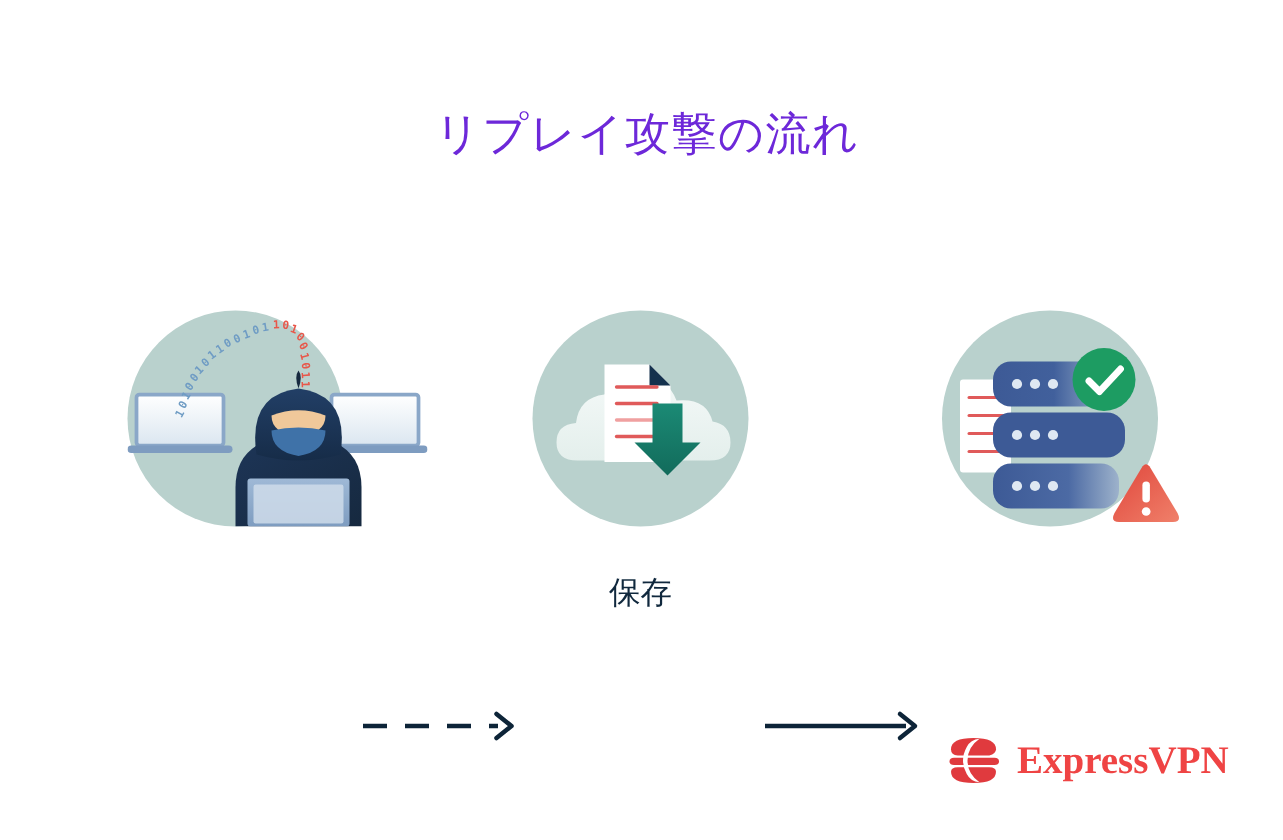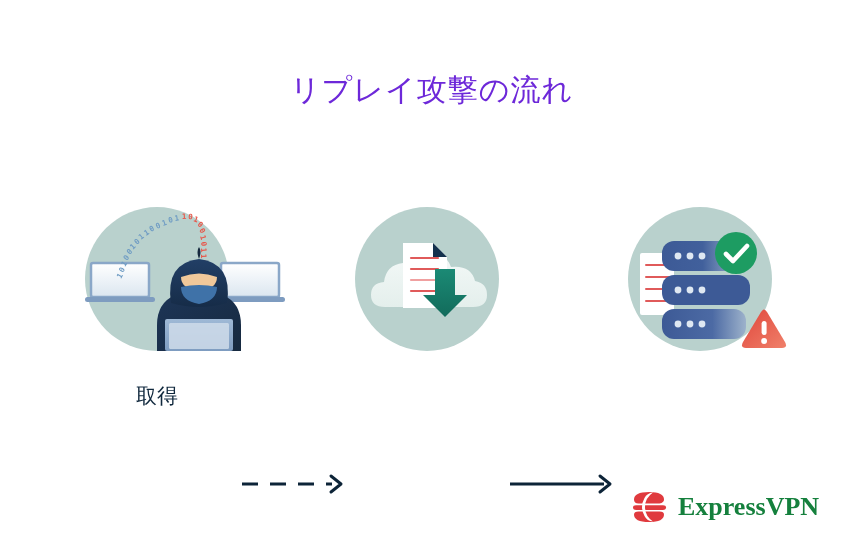--- a/index.html
+++ b/index.html
@@ -101,21 +101,21 @@
   }
   .logo-mark {
     width: 38px;
     height: 34px;
     flex: none;
   }
   .logo-text {
     font-family: "Liberation Serif", "DejaVu Serif", serif;
     font-size: 26px;
     font-weight: 700;
-    color: #15803d;
+    color: #ef4444;
     letter-spacing: 0px;
     line-height: 30px;
     white-space: nowrap;
   }
 </style>
 </head>
 <body>
 
 <div class="page-title">リプレイ攻撃の流れ</div>
 
@@ -196,21 +196,20 @@
 
           <path d="M68 70 Q86 63 104 70 Q104 82 86 84 Q68 82 68 70 Z" fill="#f0c89a"></path>
 
           <path d="M68 80 Q86 76 104 80 Q104 94 86 97 Q68 94 68 80 Z" fill="#3f72a8"></path>
 
           <rect x="52" y="112" width="68" height="32" rx="2" fill="url(#lapBodyG)"></rect>
           <rect x="56" y="116" width="60" height="26" rx="1.5" fill="#cfdcea" opacity="0.85"></rect>
         </g>
       </svg>
     </div>
-    <div class="step-label">取得</div>
   </div>
 
   <div class="step s1">
     <div class="circle"></div>
     <div class="art">
       <svg width="144" height="144" viewBox="0 0 144 144" xmlns="http://www.w3.org/2000/svg">
         <defs>
           <linearGradient id="cloudG" x1="0" y1="0" x2="0" y2="1">
             <stop offset="0%" stop-color="#f4f9f8"></stop>
             <stop offset="100%" stop-color="#e4efec"></stop>
@@ -235,20 +234,21 @@
             <line x1="56" y1="73" x2="83" y2="73" stroke="#f0a0a0"></line>
             <line x1="56" y1="84" x2="83" y2="84" stroke="#e05a5a"></line>
           </g>
         </g>
 
         <g>
           <path d="M80 62 L100 62 L100 88 L112 88 L90 110 L68 88 L80 88 Z" fill="url(#arrowG)"></path>
         </g>
       </svg>
     </div>
+    <div class="step-label">保存</div>
   </div>
 
   <div class="step s2">
     <div class="circle"></div>
     <div class="art">
       <svg width="170" height="160" viewBox="0 0 170 160" xmlns="http://www.w3.org/2000/svg">
         <defs>
           <linearGradient id="srvTop" x1="0" y1="0" x2="1" y2="0">
             <stop offset="0%" stop-color="#3d5a96"></stop>
             <stop offset="55%" stop-color="#41609c"></stop>

